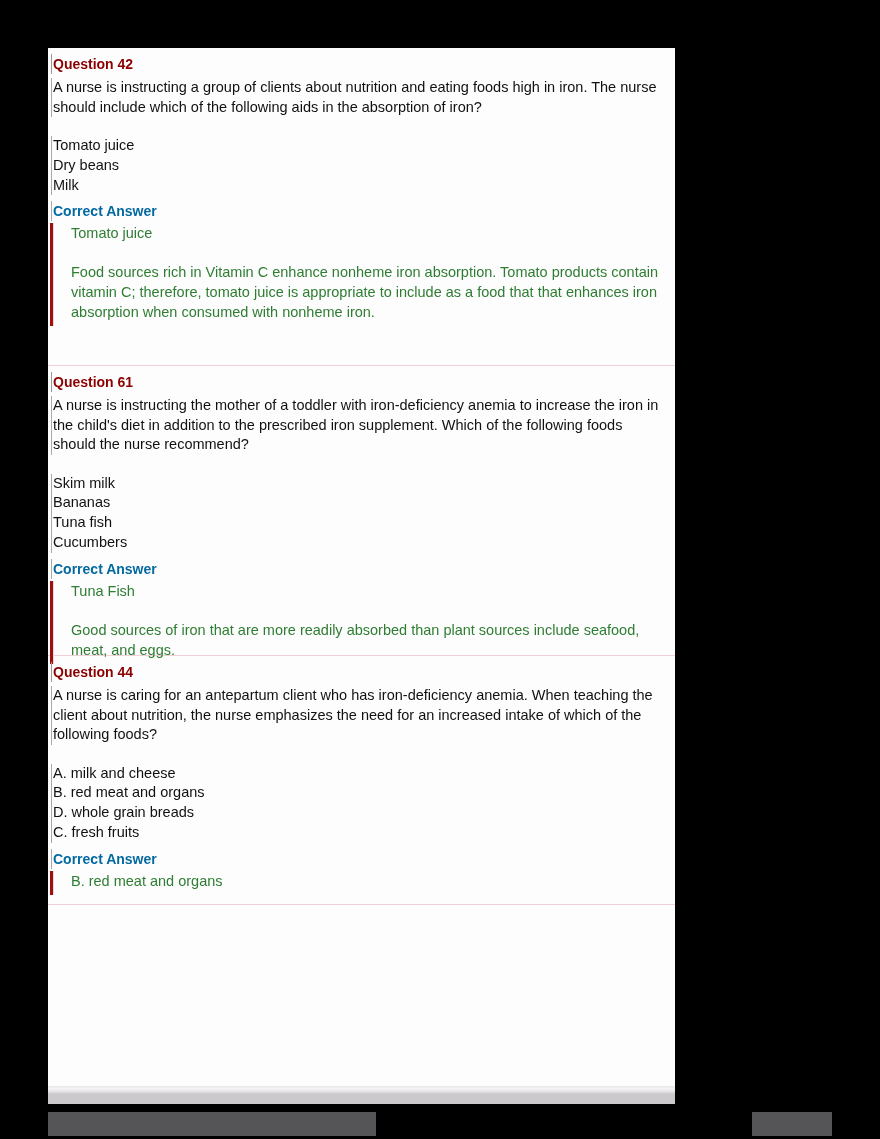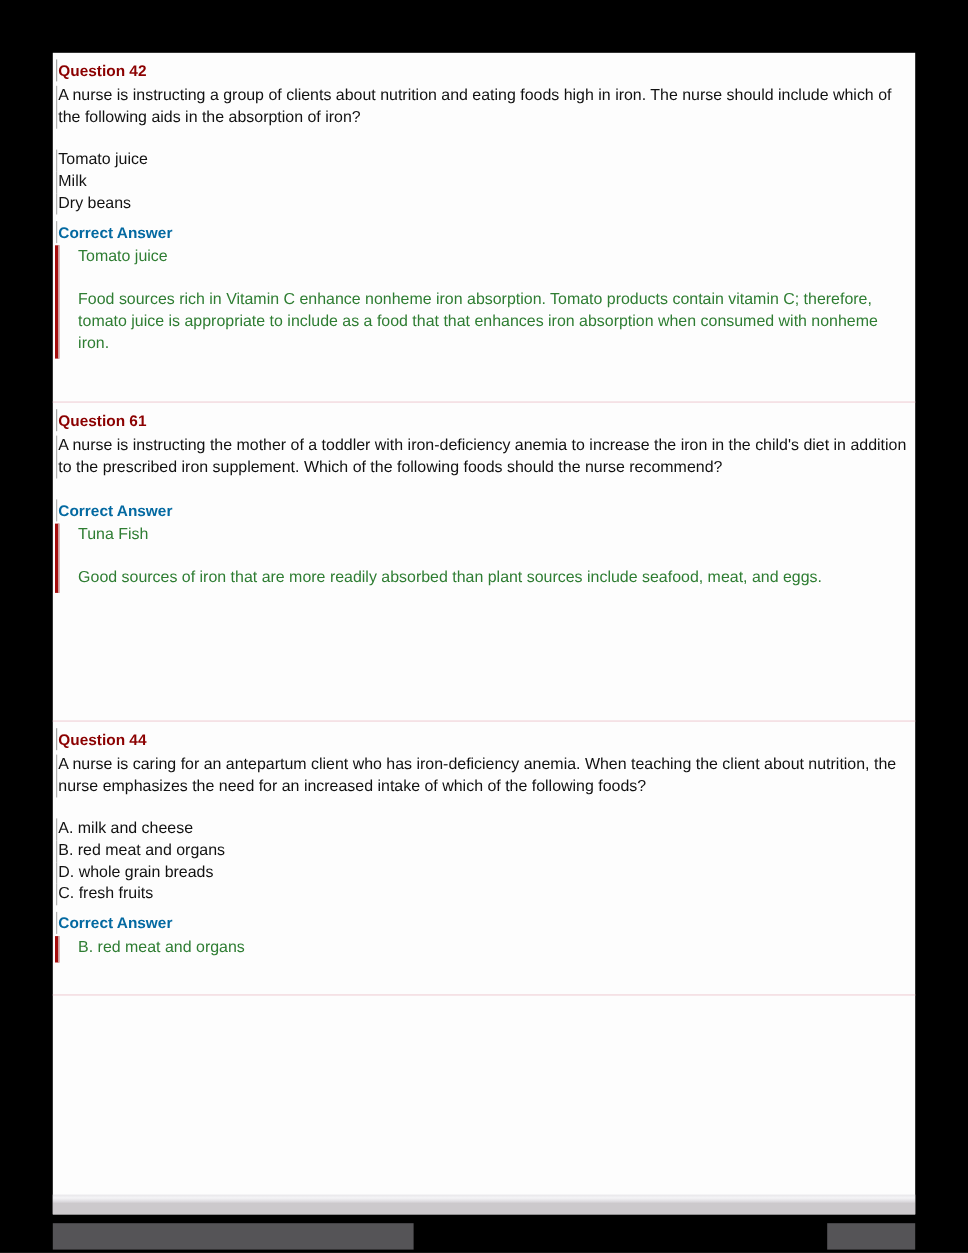--- a/index.html
+++ b/index.html
@@ -1,21 +1,21 @@
 <!DOCTYPE html>
 <html><head>
   <meta charset="utf-8">
   <style>
     html, body { margin: 0; padding: 0; }
     body {
       width: 880px; height: 1139px; background: #000; position: relative; overflow: hidden;
       font-family: "Liberation Sans", "DejaVu Sans", sans-serif;
     }
     .page {
-      position: absolute; left: 48px; top: 48px; width: 784px; height: 1056px;
+      position: absolute; left: 48px; top: 48px; width: 627px; height: 1056px;
       background: #fdfdfd; box-sizing: border-box;
     }
     .question { position: relative; padding: 4px 8px 0 3px; border-bottom: 1px solid #f0d0d6; }
     .q-title {
       color: #8b0000; font-weight: bold; font-size: 14px; line-height: 20px;
       border-left: 1px solid #999; padding-left: 1px; margin: 2px 0 4px 0;
     }
     .q-text {
       color: #111; font-size: 14.5px; line-height: 19.5px;
       border-left: 1px solid #aaa; padding-left: 1px; margin: 0 0 19px 0;
@@ -53,33 +53,39 @@
 </head>
 <body>
 
 <div class="page">
 
   <section class="question q42">
     <div class="q-title">Question 42</div>
     <p class="q-text">A nurse is instructing a group of clients about nutrition and eating foods high in iron. The nurse should include which of the following aids in the absorption of iron?</p>
     <ul class="options">
       <li class="option">Tomato juice</li>
+      <li class="option">Dry beans</li>
       <li class="option">Milk</li>
-      <li class="option">Dry beans</li>
     </ul>
     <div class="ca-label">Correct Answer</div>
     <div class="answer-box">
       <p class="answer-text">Tomato juice</p>
       <p class="rationale">Food sources rich in Vitamin C enhance nonheme iron absorption. Tomato products contain vitamin C; therefore, tomato juice is appropriate to include as a food that that enhances iron absorption when consumed with nonheme iron.</p>
     </div>
   </section>
 
   <section class="question q43">
     <div class="q-title">Question 61</div>
     <p class="q-text">A nurse is instructing the mother of a toddler with iron-deficiency anemia to increase the iron in the child's diet in addition to the prescribed iron supplement. Which of the following foods should the nurse recommend?</p>
+    <ul class="options">
+      <li class="option">Skim milk</li>
+      <li class="option">Bananas</li>
+      <li class="option">Tuna fish</li>
+      <li class="option">Cucumbers</li>
+    </ul>
     <div class="ca-label">Correct Answer</div>
     <div class="answer-box">
       <p class="answer-text">Tuna Fish</p>
       <p class="rationale">Good sources of iron that are more readily absorbed than plant sources include seafood, meat, and eggs.</p>
     </div>
   </section>
 
   <section class="question q44">
     <div class="q-title">Question 44</div>
     <p class="q-text">A nurse is caring for an antepartum client who has iron-deficiency anemia. When teaching the client about nutrition, the nurse emphasizes the need for an increased intake of which of the following foods?</p>

